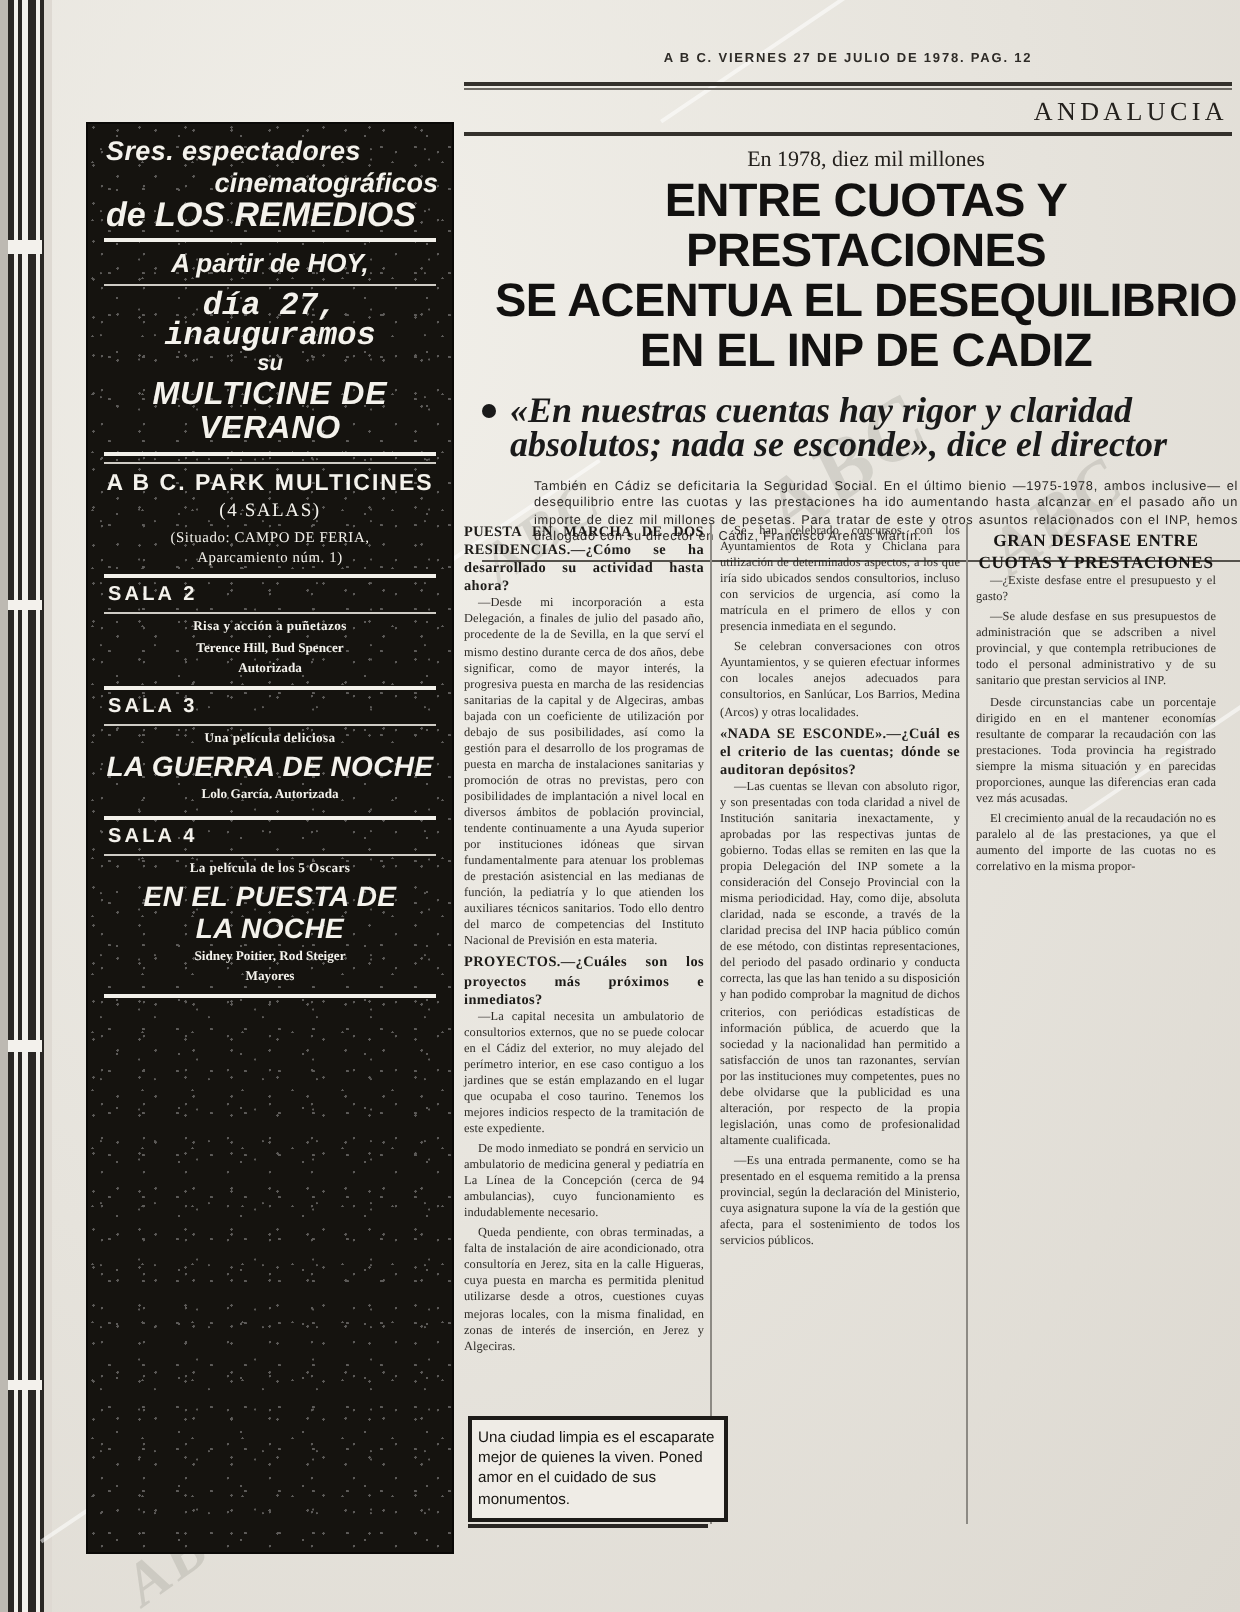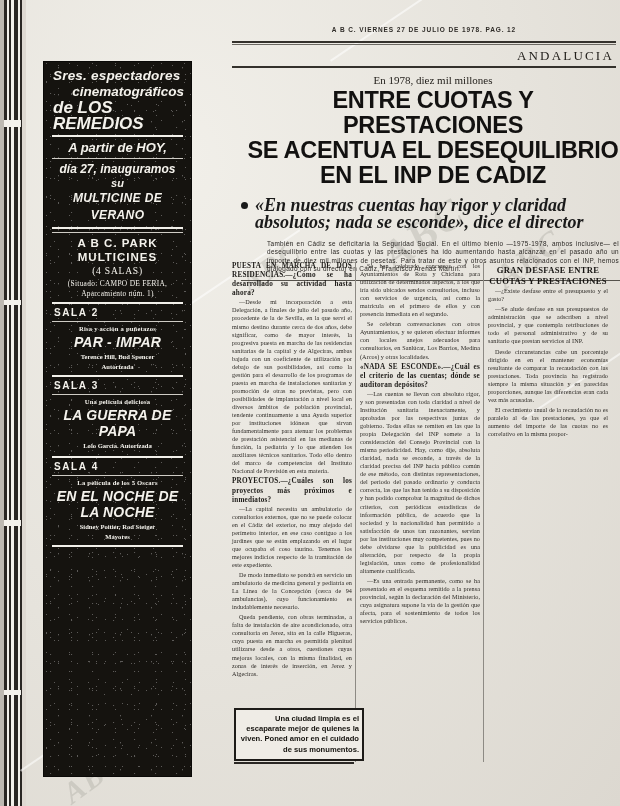--- a/index.html
+++ b/index.html
@@ -67,26 +67,26 @@
      font-family:"Liberation Serif",serif;color:#2c2925;
      text-indent:7px;letter-spacing:.05px;}
   .big-head{font-family:"Liberation Serif",serif;font-weight:bold;
      font-size:8.6px;line-height:10.6px;text-align:center;color:#161412;
      letter-spacing:.3px;margin:3px 0 1px;}
 
   
   .civicbox{position:absolute;left:234px;top:708px;width:120px;
      border:2px solid #1d1b18;padding:4px 3px;background:#efece6;}
   .civicbox .txt{font-family:"Liberation Sans",sans-serif;font-size:7.6px;
-     line-height:10.2px;text-align:right;color:#15130f;font-weight:700;}
+     line-height:10.2px;text-align:left;color:#15130f;font-weight:400;}
   .civic-under{position:absolute;left:234px;top:762px;width:120px;height:2px;
      background:#2a2724;}
 
   
-  .ad{position:absolute;left:44px;top:62px;width:147px;height:714px;
+  .ad{position:absolute;left:44px;top:62px;width:182px;height:714px;
      background:#15130f;color:#f4f2ec;overflow:hidden;
      box-shadow:0 0 0 1px #0a0907;}
   .ad .noise{position:absolute;inset:0;opacity:.30;pointer-events:none;
      background-image:
        radial-gradient(circle at 12% 9%,#fff 0 .6px,transparent .7px),
        radial-gradient(circle at 47% 22%,#fff 0 .5px,transparent .6px),
        radial-gradient(circle at 78% 14%,#fff 0 .6px,transparent .7px),
        radial-gradient(circle at 24% 41%,#fff 0 .5px,transparent .6px),
        radial-gradient(circle at 63% 55%,#fff 0 .6px,transparent .7px),
        radial-gradient(circle at 88% 71%,#fff 0 .5px,transparent .6px),
@@ -97,23 +97,23 @@
   .ad .inner{position:relative;padding:6px 7px 4px;}
   .adline{font-family:"Liberation Sans",sans-serif;font-weight:bold;
      font-style:italic;text-align:center;}
   .ad-l1{font-size:13.5px;line-height:15.5px;letter-spacing:.2px;
      text-align:left;padding-left:2px;}
   .ad-l2{font-size:13.5px;line-height:16px;text-align:right;padding-left:2px;}
   .ad-l3{font-size:17px;line-height:16px;text-align:left;padding-left:2px;}
   .adrule{height:2px;background:#f2f0ea;margin:3px 1px;}
   .adrule.thin{height:1px;background:#cfccc5;}
   .ad-hoy{font-size:13px;line-height:15px;text-align:center;}
-  .ad-dia{font-size:12px;line-height:15px;}
+  .ad-dia{font-size:16px;line-height:15px;font-family:Liberation Mono, monospace;}
   .ad-su{font-size:11px;line-height:13px;text-align:center;}
-  .ad-multicine{font-size:12px;line-height:17px;text-align:center;
+  .ad-multicine{font-size:16px;line-height:17px;text-align:center;
      letter-spacing:.4px;}
   .ad-park{font-family:"Liberation Sans",sans-serif;font-weight:bold;
      font-size:11.5px;line-height:14px;text-align:center;letter-spacing:1px;
      font-style:normal;}
   .ad-salas{font-family:"Liberation Serif",serif;font-size:9.5px;
      text-align:center;letter-spacing:.8px;margin-top:2px;}
   .ad-situado{font-family:"Liberation Serif",serif;font-size:7.4px;
      text-align:center;letter-spacing:.3px;margin-top:3px;line-height:10px;}
   .sala-no{font-family:"Liberation Sans",sans-serif;font-weight:bold;
      font-size:10px;letter-spacing:1.6px;text-align:left;padding-left:3px;
@@ -231,38 +231,37 @@
       <div class="ad-situado">
         <div>(Situado: CAMPO DE FERIA,</div>
         <div>Aparcamiento núm. 1)</div>
       </div>
       <div class="adrule"></div>
       <div id="halls">
           <div>
             <div class="sala-no">SALA 2</div>
             <div class="adrule thin"></div>
             <div class="sala-tag">Risa y acción a puñetazos</div>
-            <div class="sala-title">PAR - IMPAR</div>
             <div class="sala-cast">Terence Hill, Bud Spencer</div>
             <div class="sala-rate">Autorizada</div>
             <div class="adrule" style="margin-top: 5px;"></div>
           </div>
           <div>
             <div class="sala-no">SALA 3</div>
             <div class="adrule thin"></div>
             <div class="sala-tag">Una película deliciosa</div>
-            <div class="sala-title">LA GUERRA DE PAPA</div>
+            <div class="sala-title">LA GUERRA DE NOCHE</div>
             <div class="sala-cast">Lolo García. Autorizada</div>
             <div class="adrule" style="margin-top: 5px;"></div>
           </div>
           <div>
             <div class="sala-no">SALA 4</div>
             <div class="adrule thin"></div>
             <div class="sala-tag">La película de los 5 Oscars</div>
-            <div class="sala-title">EN EL NOCHE DE</div>
+            <div class="sala-title">EN EL PUESTA DE</div>
             <div class="sala-title">LA NOCHE</div>
             <div class="sala-cast">Sidney Poitier, Rod Steiger</div>
             <div class="sala-rate">Mayores</div>
             <div class="adrule" style="margin-top: 5px;"></div>
           </div>
         </div>
     </div>
   </div>
 
 </div>

